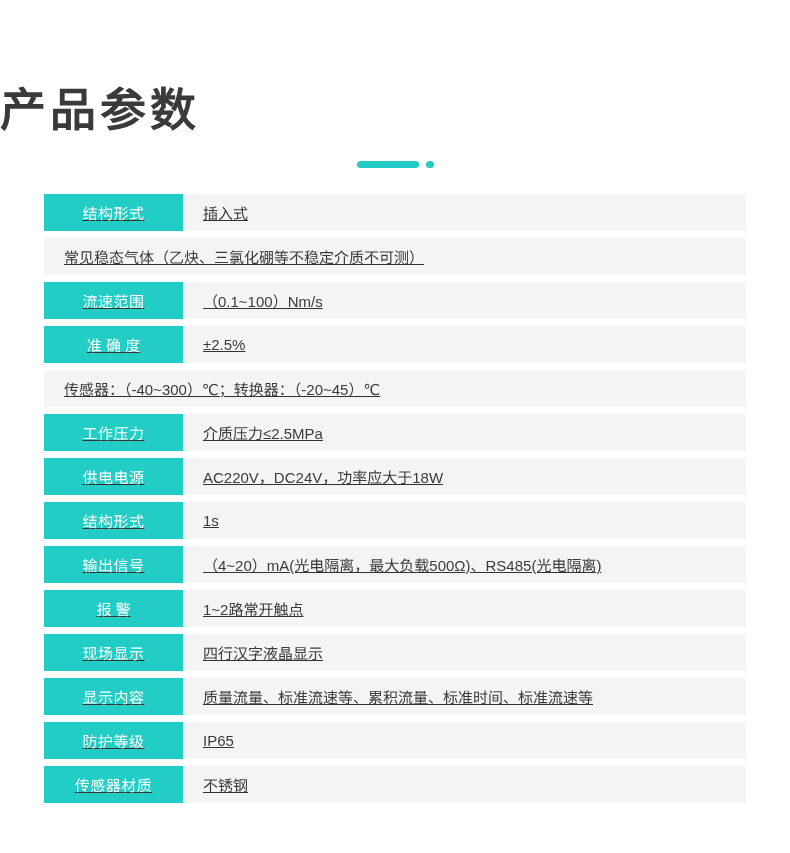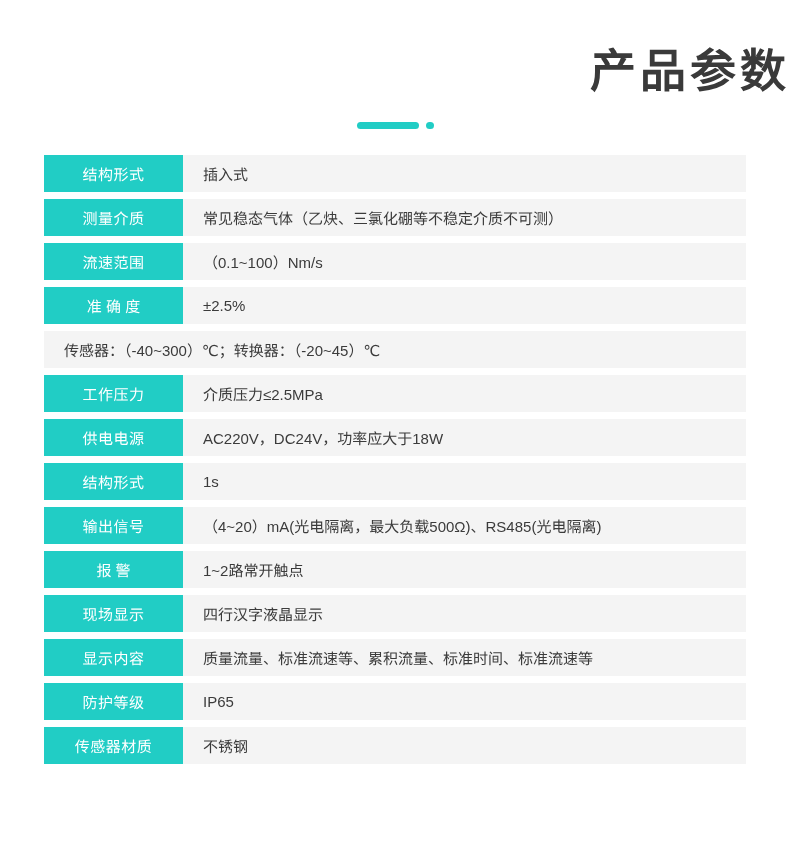--- a/index.html
+++ b/index.html
@@ -18,21 +18,22 @@
     position: relative;
     width: 790px;
     height: 853px;
     background: #ffffff;
     box-sizing: border-box;
   }
 
   
   .title-wrap {
     padding-top: 44px;
-    text-align: right;
+    text-align: left;
+    margin-top: 39px;
   }
   .page-title {
     font-size: 46px;
     font-weight: bold;
     letter-spacing: 4px;
     color: #3a3a3a;
     line-height: 1.2;
     font-family: "Liberation Sans", "DejaVu Sans", sans-serif;
   }
   .title-underline {
@@ -57,20 +58,21 @@
     background: #21cdc5;
   }
 
   
   .spec-table {
     margin: 26px auto 0 auto;
     width: 702px;
     display: flex;
     flex-direction: column;
     gap: 7px;
+    text-decoration: underline;
   }
   .spec-row {
     display: flex;
     align-items: stretch;
     height: 37px;
     background: #f4f4f4;
   }
   .spec-label {
     flex: 0 0 139px;
     width: 139px;
@@ -113,21 +115,20 @@
   </div>
 
   <div class="spec-table">
 
     <div class="spec-row">
       <div class="spec-label">结构形式</div>
       <div class="spec-value">插入式</div>
     </div>
 
     <div class="spec-row">
-      <div class="spec-label">测量介质</div>
       <div class="spec-value">常见稳态气体（乙炔、三氯化硼等不稳定介质不可测）</div>
     </div>
 
 
     <div class="spec-row">
       <div class="spec-label">流速范围</div>
       <div class="spec-value">（0.1~100）Nm/s</div>
     </div>
 
     <div class="spec-row">

